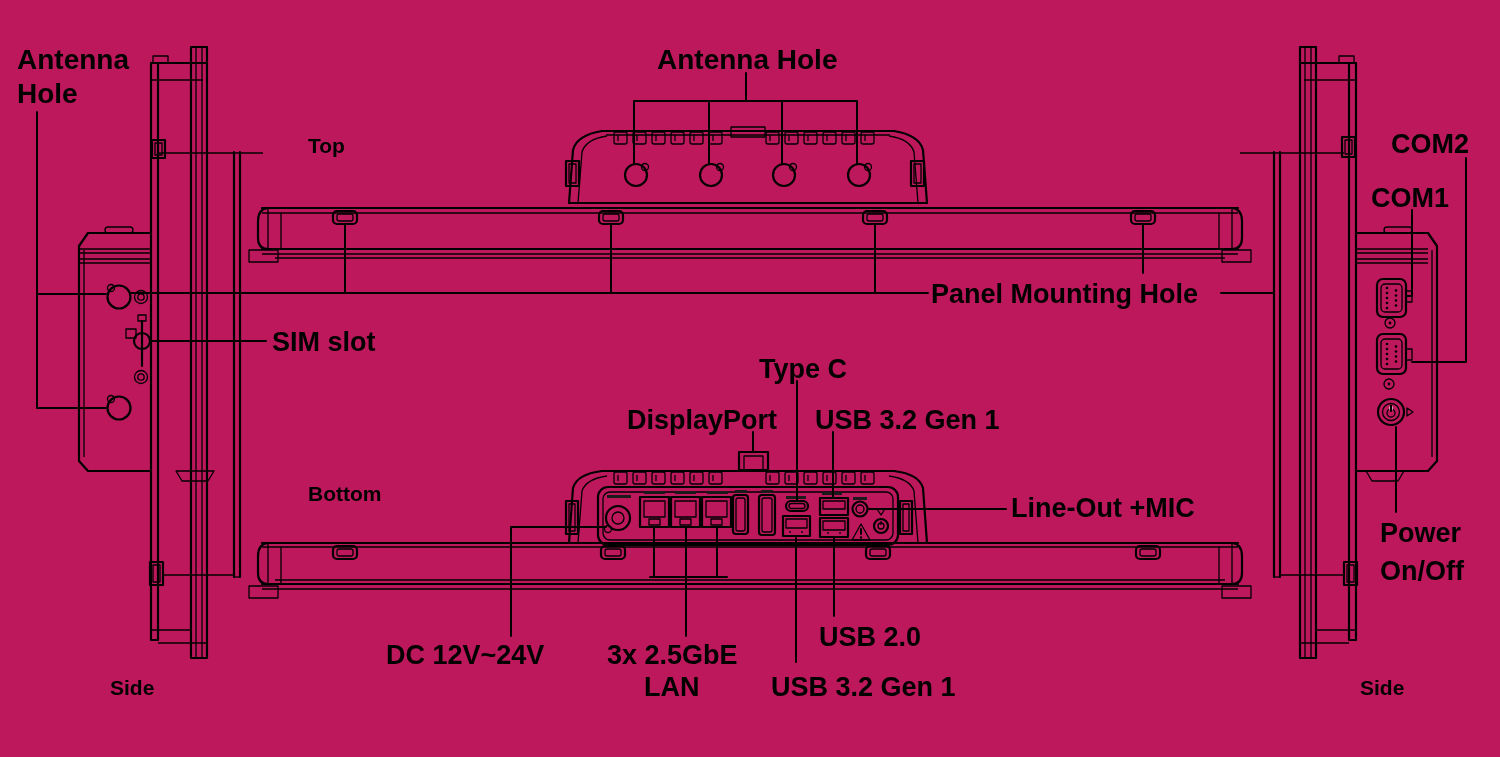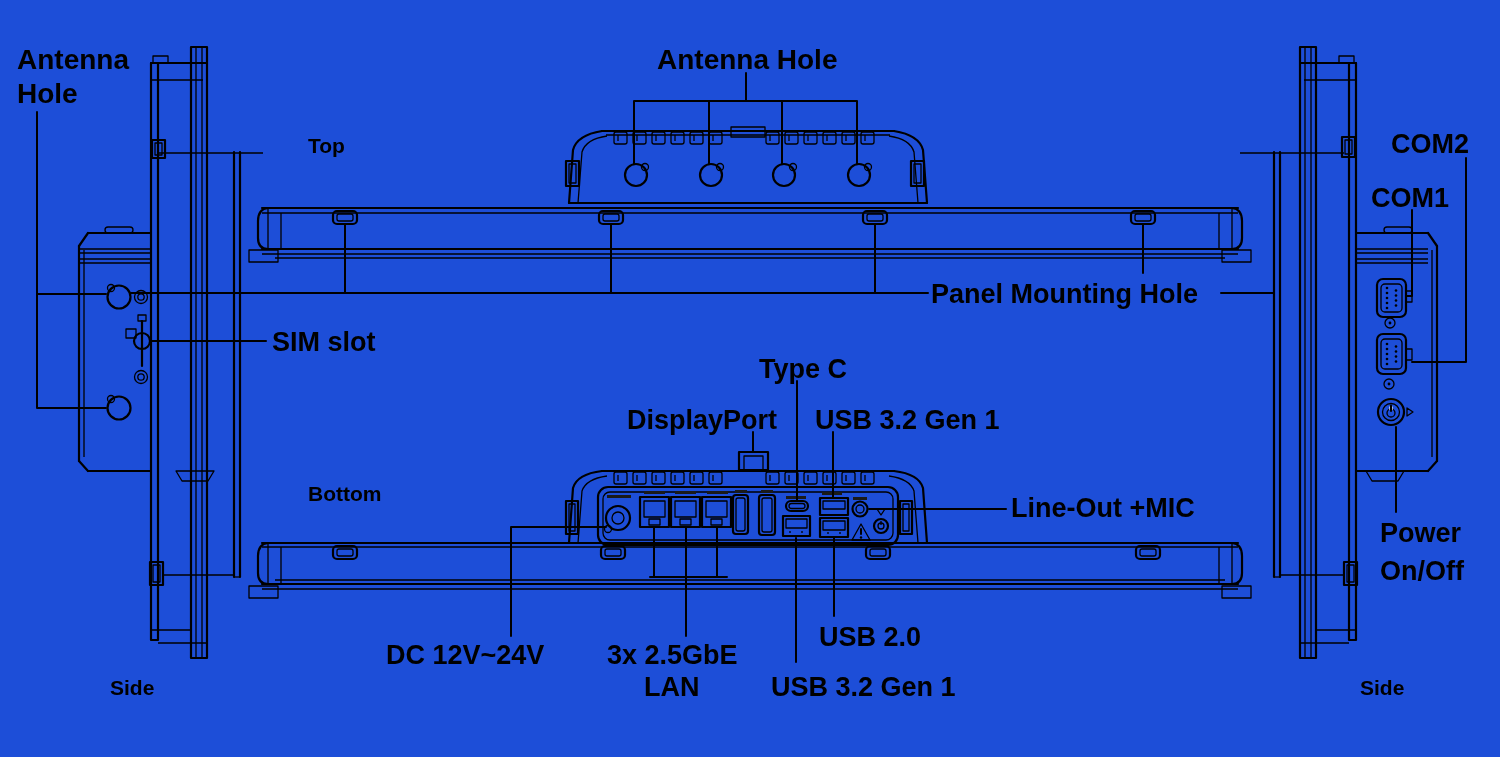--- a/index.html
+++ b/index.html
@@ -1,16 +1,16 @@
 <!DOCTYPE html>
 <html><head>
 <meta charset="utf-8">
 <style>
   html,body{margin:0;padding:0;background:#fff;}
-  #stage{position:relative;width:1500px;height:757px;background:#1d4ed8;overflow:hidden;
+  #stage{position:relative;width:1500px;height:757px;background:#be185d;overflow:hidden;
          font-family:"Liberation Sans",sans-serif;}
   svg{display:block}
   .ol{fill:none;stroke:#000;stroke-width:2.2;stroke-linejoin:round;stroke-linecap:round;}
   .th{fill:none;stroke:#000;stroke-width:1.3;stroke-linejoin:round;}
   .ld{fill:none;stroke:#000;stroke-width:2;stroke-linecap:round;}
   .blk{fill:#000;stroke:none;}
   .micro{fill:#1a1a1a;stroke:none;}
   text{fill:#000;font-family:"Liberation Sans",sans-serif;font-weight:700;}
   .lbl{font-size:27px;}
   .lblBig{font-size:28px;}

